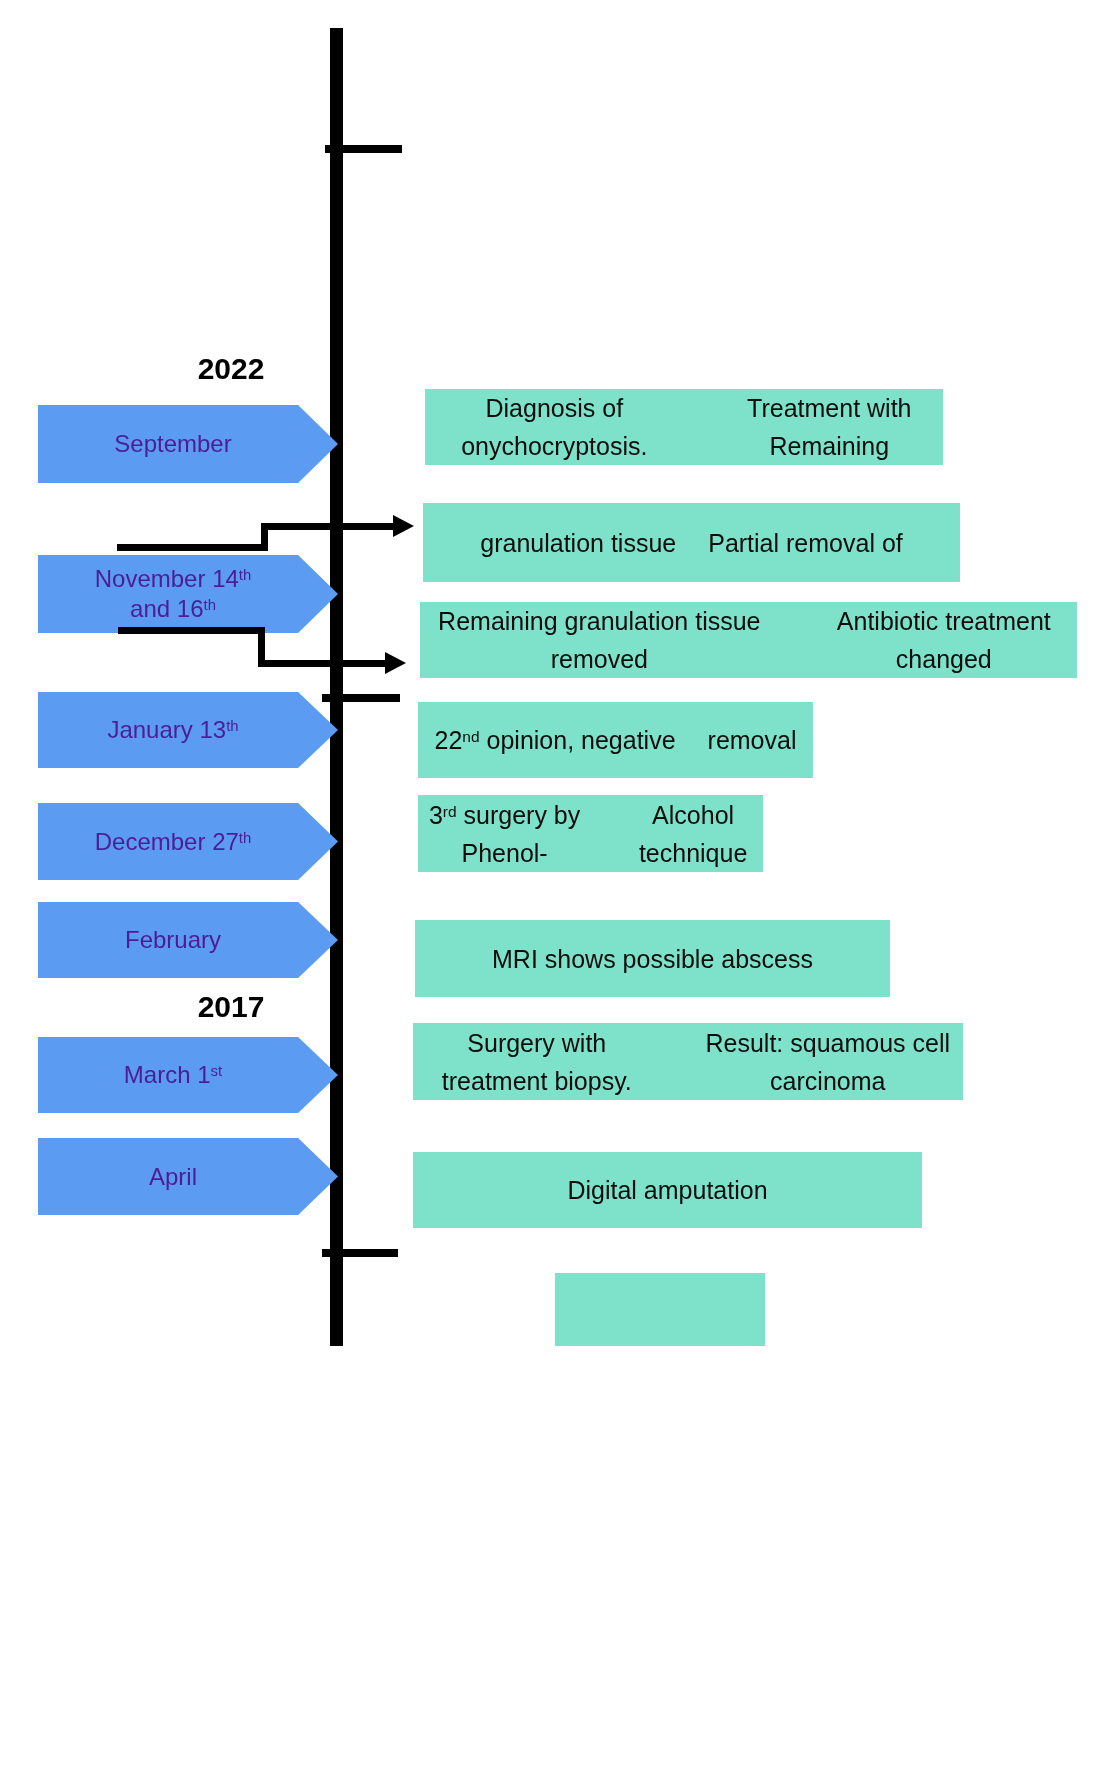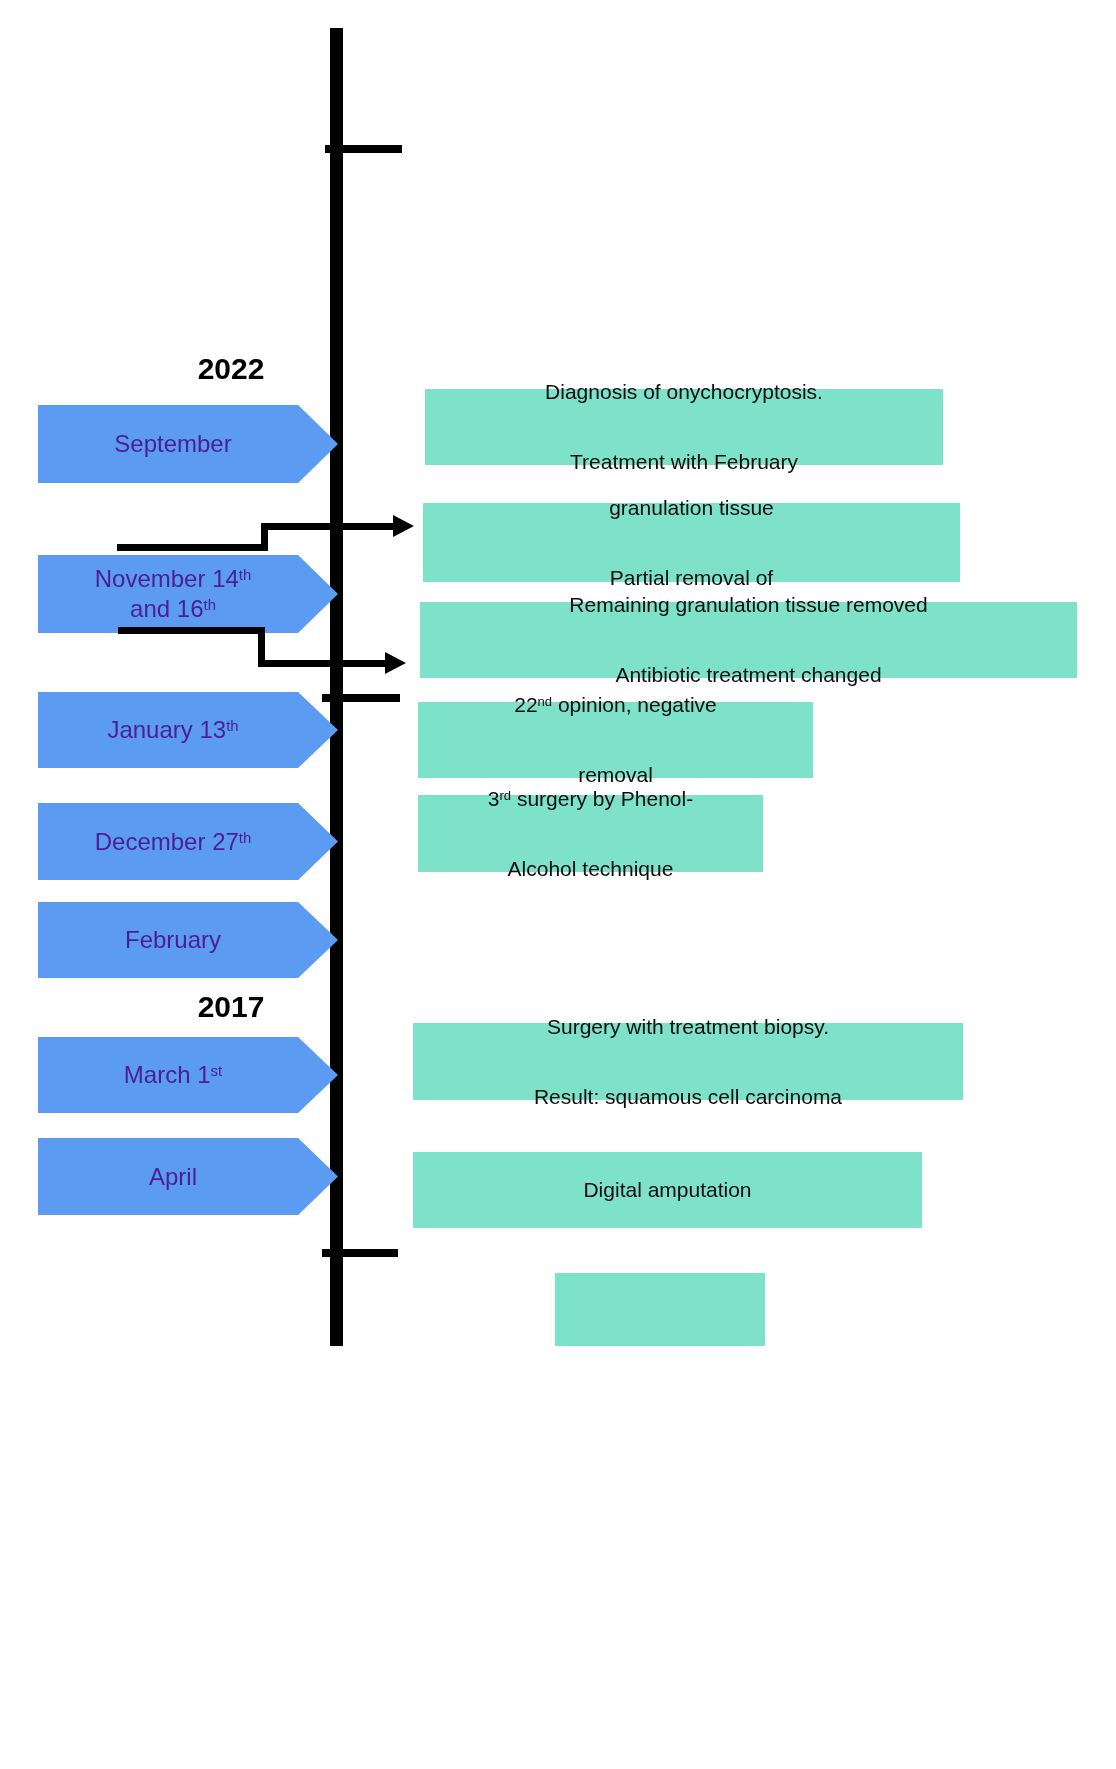--- a/index.html
+++ b/index.html
@@ -41,22 +41,22 @@
     padding-right:30px;box-sizing:border-box;}
   #date1{top:405px;height:78px;}
   #date2{top:555px;height:78px;}
   #date3{top:692px;height:76px;}
   #date4{top:803px;height:77px;}
   #date5{top:902px;height:76px;}
   #date6{top:1037px;height:76px;}
   #date7{top:1138px;height:77px;}
   
   .event-box{position:absolute;background:var(--teal);
-    display:flex;flex-direction:column;justify-content:center;align-items:center;
-    font-size:21px;line-height:38px;color:#0d0d0d;text-align:center;gap:32px;}
+    display:flex;flex-direction:row;justify-content:center;align-items:center;
+    font-size:25px;line-height:38px;color:#0d0d0d;text-align:center;gap:32px;}
   .event-box .bl:empty{display:none;}
   #box1{left:425px;top:389px;width:518px;height:76px;}
   #box2{left:423px;top:503px;width:537px;height:79px;}
   #box3{left:420px;top:602px;width:657px;height:76px;}
   #box4{left:418px;top:702px;width:395px;height:76px;}
   #box5{left:418px;top:795px;width:345px;height:77px;}
   #box6{left:415px;top:920px;width:475px;height:77px;}
   #box7{left:413px;top:1023px;width:550px;height:77px;}
   #box8{left:413px;top:1152px;width:509px;height:76px;}
   
@@ -112,37 +112,41 @@
   </div>
   <div id="date6" class="date-arrow">
     <span class="bl">March 1<sup>st</sup></span>
   </div>
   <div id="date7" class="date-arrow">
     <span class="bl">April</span>
   </div>
 
   <div id="box1" class="event-box">
     <span class="bl">Diagnosis of onychocryptosis.</span>
-    <span class="bl">Treatment with February</span>
+    <span class="bl">Treatment with Remaining</span>
   </div>
   <div id="box2" class="event-box">
     <span class="bl">granulation tissue</span>
     <span class="bl">Partial removal of</span>
   </div>
   <div id="box3" class="event-box">
     <span class="bl">Remaining granulation tissue removed</span>
     <span class="bl">Antibiotic treatment changed</span>
   </div>
   <div id="box4" class="event-box">
     <span class="bl">22<sup>nd</sup> opinion, negative</span>
     <span class="bl">removal</span>
   </div>
   <div id="box5" class="event-box">
     <span class="bl">3<sup>rd</sup> surgery by Phenol-</span>
     <span class="bl">Alcohol technique</span>
+  </div>
+  <div id="box6" class="event-box">
+    <span class="bl">MRI shows possible abscess</span>
+
   </div>
   <div id="box7" class="event-box">
     <span class="bl">Surgery with treatment biopsy.</span>
     <span class="bl">Result: squamous cell carcinoma</span>
   </div>
   <div id="box8" class="event-box">
     <span class="bl">Digital amputation</span>
 
   </div>
 

